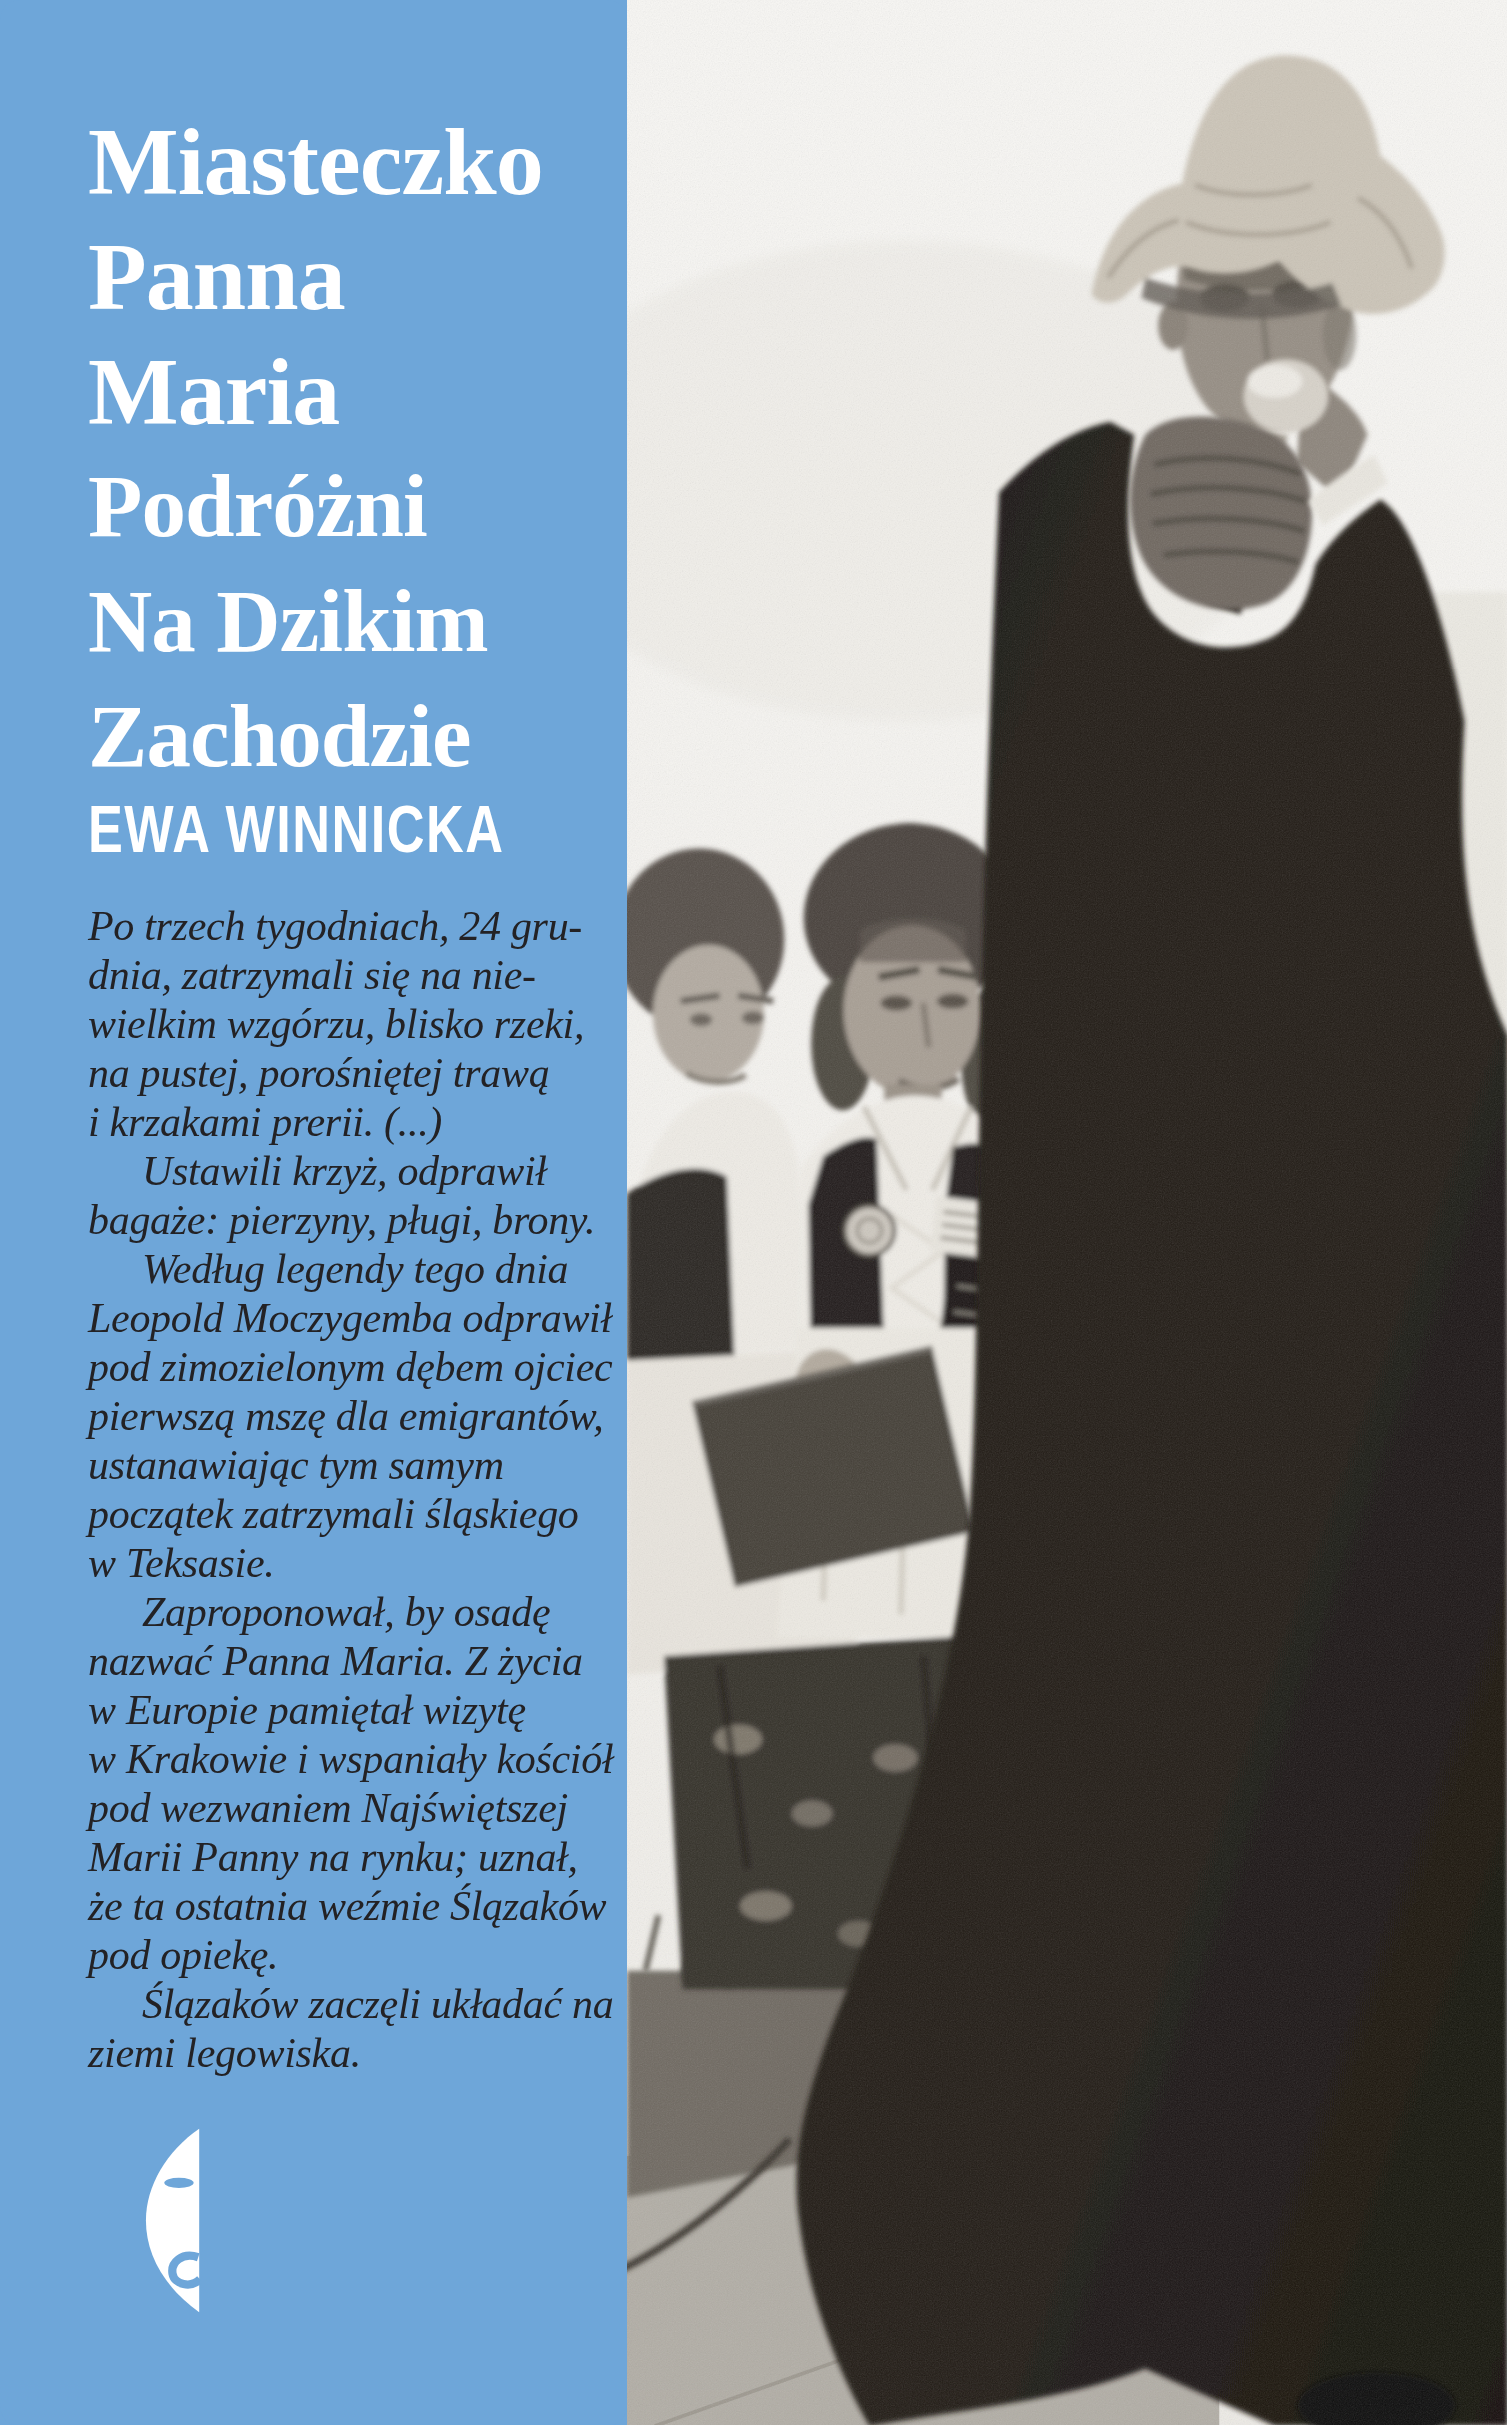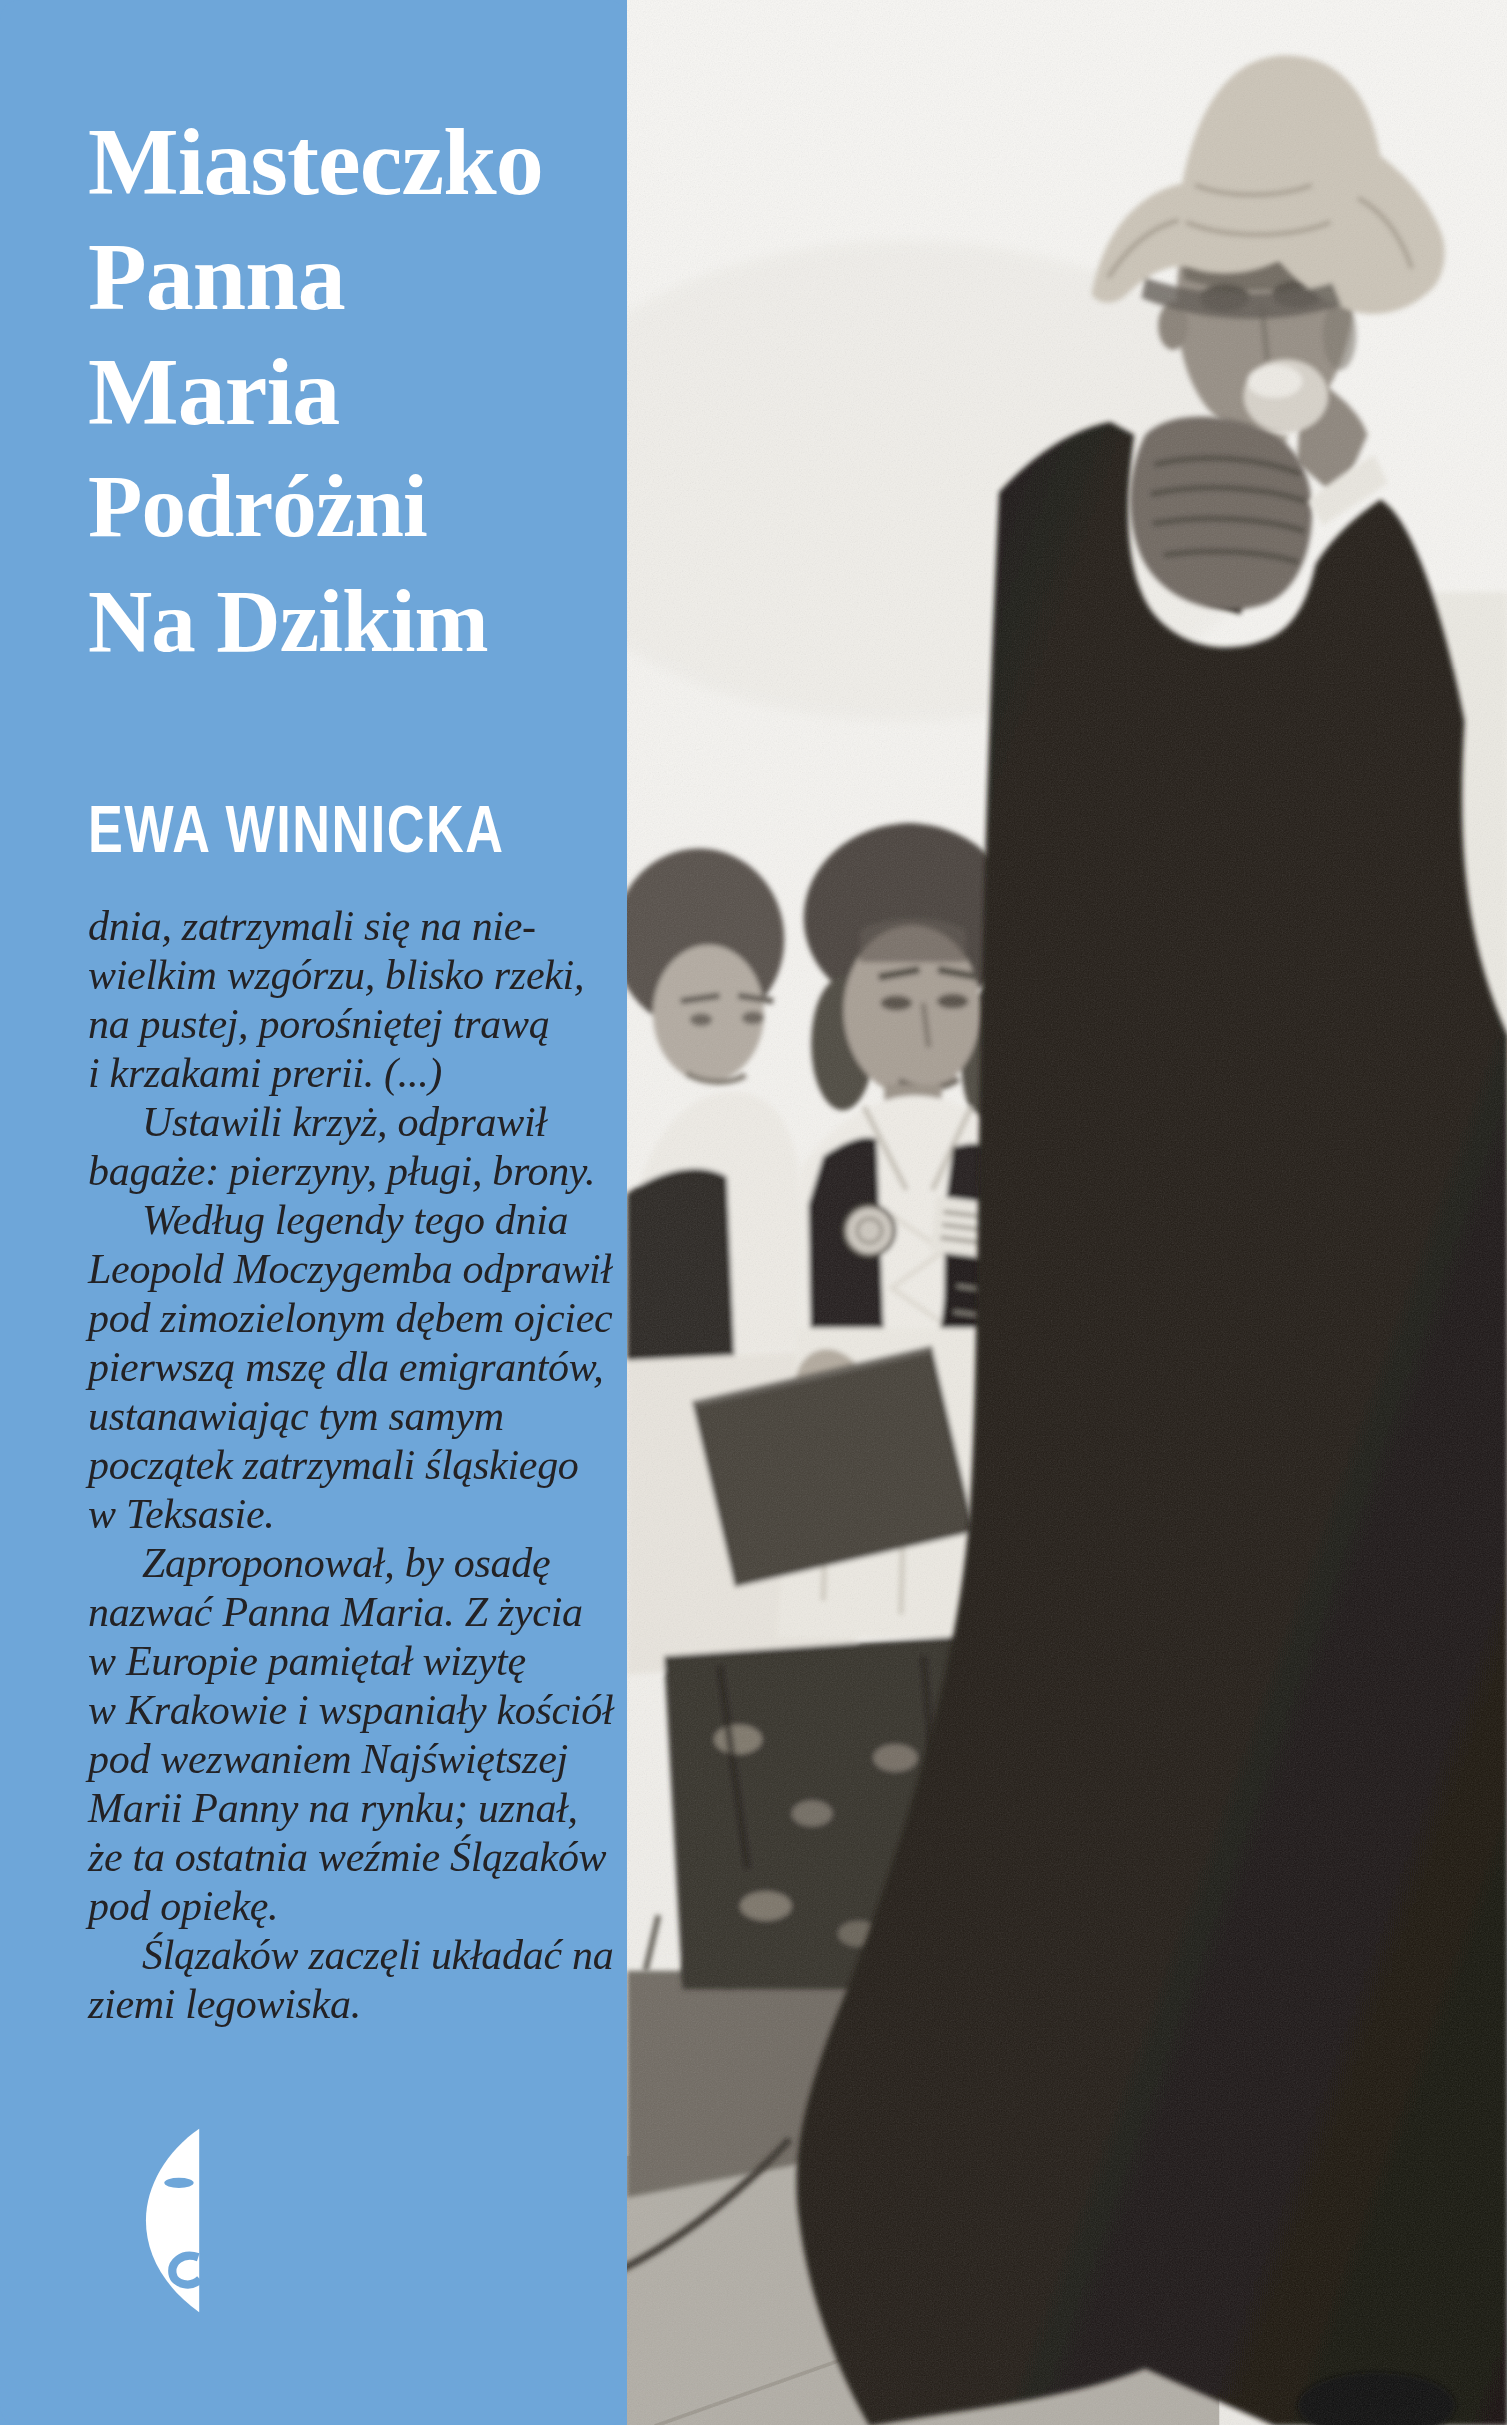--- a/index.html
+++ b/index.html
@@ -249,25 +249,27 @@
   </div>
 
   <div class="blue-panel">
 
     <div class="title-block">
       <div class="big">Miasteczko</div>
       <div class="big">Panna</div>
       <div class="big">Maria</div>
       <div class="mid">Podróżni</div>
       <div class="mid">Na Dzikim</div>
+      <div class="mid">Zachodzie</div>
     </div>
 
     <div class="author-line">EWA WINNICKA</div>
 
     <div class="excerpt">
+        <div class="line">Po trzech tygodniach, 24 gru-</div>
         <div class="line">dnia, zatrzymali się na nie-</div>
         <div class="line">wielkim wzgórzu, blisko rzeki,</div>
         <div class="line">na pustej, porośniętej trawą</div>
         <div class="line">i krzakami prerii. (...)</div>
         <div class="line indent">Ustawili krzyż, odprawił</div>
         <div class="line">bagaże: pierzyny, pługi, brony.</div>
         <div class="line indent">Według legendy tego dnia</div>
         <div class="line">Leopold Moczygemba odprawił</div>
         <div class="line">pod zimozielonym dębem ojciec</div>
         <div class="line">pierwszą mszę dla emigrantów,</div>

